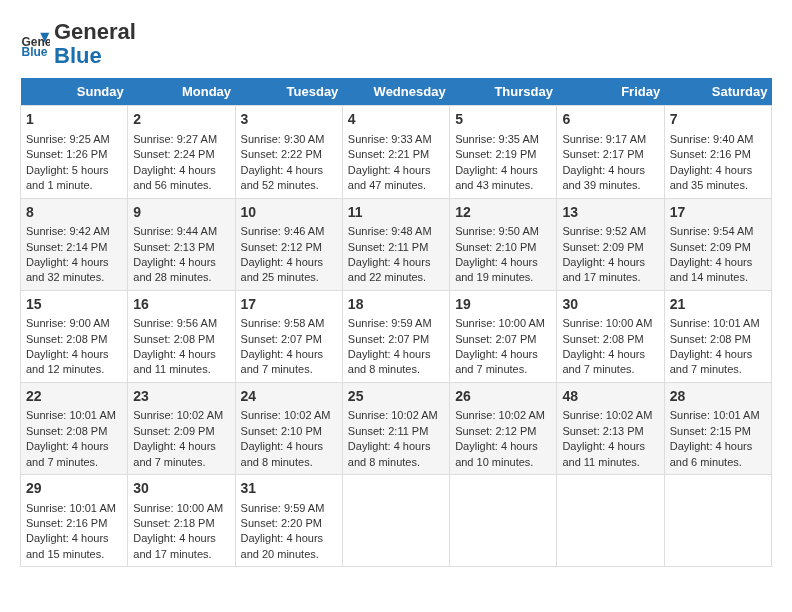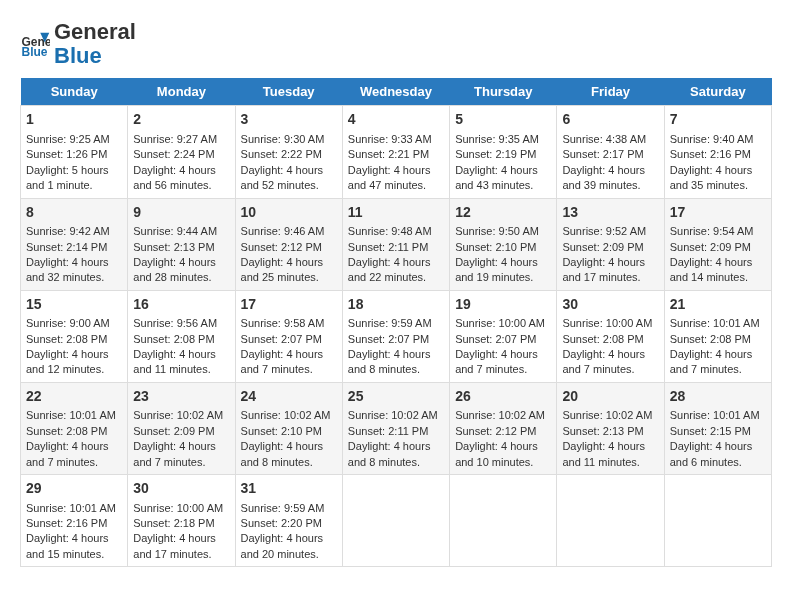--- a/index.html
+++ b/index.html
@@ -44,21 +44,21 @@
     }
     table {
       width: 100%;
       border-collapse: collapse;
       font-size: 11px;
     }
     thead th {
       background-color: #2a7abf;
       color: #fff;
       padding: 6px 4px;
-      text-align: center;
+      text-align: right;
       font-size: 13px;
       font-weight: bold;
     }
     td {
       border: 1px solid #ddd;
       vertical-align: top;
       padding: 4px 5px;
       width: 14.28%;
       min-height: 80px;
       color: #333;
@@ -110,21 +110,21 @@
         <th>Saturday</th>
       </tr>
   </thead>
   <tbody id="calendar-body">
       <tr>
         <td><span class="day-num">1</span><span>Sunrise: 9:25 AM</span><br><span>Sunset: 1:26 PM</span><br><span>Daylight: 5 hours and 1 minute.</span></td>
         <td><span class="day-num">2</span><span>Sunrise: 9:27 AM</span><br><span>Sunset: 2:24 PM</span><br><span>Daylight: 4 hours and 56 minutes.</span></td>
         <td><span class="day-num">3</span><span>Sunrise: 9:30 AM</span><br><span>Sunset: 2:22 PM</span><br><span>Daylight: 4 hours and 52 minutes.</span></td>
         <td><span class="day-num">4</span><span>Sunrise: 9:33 AM</span><br><span>Sunset: 2:21 PM</span><br><span>Daylight: 4 hours and 47 minutes.</span></td>
         <td><span class="day-num">5</span><span>Sunrise: 9:35 AM</span><br><span>Sunset: 2:19 PM</span><br><span>Daylight: 4 hours and 43 minutes.</span></td>
-        <td><span class="day-num">6</span><span>Sunrise: 4:38 AM</span><br><span>Sunset: 2:17 PM</span><br><span>Daylight: 4 hours and 39 minutes.</span></td>
+        <td><span class="day-num">6</span><span>Sunrise: 9:17 AM</span><br><span>Sunset: 2:17 PM</span><br><span>Daylight: 4 hours and 39 minutes.</span></td>
         <td><span class="day-num">7</span><span>Sunrise: 9:40 AM</span><br><span>Sunset: 2:16 PM</span><br><span>Daylight: 4 hours and 35 minutes.</span></td>
       </tr>
       <tr>
         <td><span class="day-num">8</span><span>Sunrise: 9:42 AM</span><br><span>Sunset: 2:14 PM</span><br><span>Daylight: 4 hours and 32 minutes.</span></td>
         <td><span class="day-num">9</span><span>Sunrise: 9:44 AM</span><br><span>Sunset: 2:13 PM</span><br><span>Daylight: 4 hours and 28 minutes.</span></td>
         <td><span class="day-num">10</span><span>Sunrise: 9:46 AM</span><br><span>Sunset: 2:12 PM</span><br><span>Daylight: 4 hours and 25 minutes.</span></td>
         <td><span class="day-num">11</span><span>Sunrise: 9:48 AM</span><br><span>Sunset: 2:11 PM</span><br><span>Daylight: 4 hours and 22 minutes.</span></td>
         <td><span class="day-num">12</span><span>Sunrise: 9:50 AM</span><br><span>Sunset: 2:10 PM</span><br><span>Daylight: 4 hours and 19 minutes.</span></td>
         <td><span class="day-num">13</span><span>Sunrise: 9:52 AM</span><br><span>Sunset: 2:09 PM</span><br><span>Daylight: 4 hours and 17 minutes.</span></td>
         <td><span class="day-num">17</span><span>Sunrise: 9:54 AM</span><br><span>Sunset: 2:09 PM</span><br><span>Daylight: 4 hours and 14 minutes.</span></td>
@@ -137,21 +137,21 @@
         <td><span class="day-num">19</span><span>Sunrise: 10:00 AM</span><br><span>Sunset: 2:07 PM</span><br><span>Daylight: 4 hours and 7 minutes.</span></td>
         <td><span class="day-num">30</span><span>Sunrise: 10:00 AM</span><br><span>Sunset: 2:08 PM</span><br><span>Daylight: 4 hours and 7 minutes.</span></td>
         <td><span class="day-num">21</span><span>Sunrise: 10:01 AM</span><br><span>Sunset: 2:08 PM</span><br><span>Daylight: 4 hours and 7 minutes.</span></td>
       </tr>
       <tr>
         <td><span class="day-num">22</span><span>Sunrise: 10:01 AM</span><br><span>Sunset: 2:08 PM</span><br><span>Daylight: 4 hours and 7 minutes.</span></td>
         <td><span class="day-num">23</span><span>Sunrise: 10:02 AM</span><br><span>Sunset: 2:09 PM</span><br><span>Daylight: 4 hours and 7 minutes.</span></td>
         <td><span class="day-num">24</span><span>Sunrise: 10:02 AM</span><br><span>Sunset: 2:10 PM</span><br><span>Daylight: 4 hours and 8 minutes.</span></td>
         <td><span class="day-num">25</span><span>Sunrise: 10:02 AM</span><br><span>Sunset: 2:11 PM</span><br><span>Daylight: 4 hours and 8 minutes.</span></td>
         <td><span class="day-num">26</span><span>Sunrise: 10:02 AM</span><br><span>Sunset: 2:12 PM</span><br><span>Daylight: 4 hours and 10 minutes.</span></td>
-        <td><span class="day-num">20</span><span>Sunrise: 10:02 AM</span><br><span>Sunset: 2:13 PM</span><br><span>Daylight: 4 hours and 11 minutes.</span></td>
+        <td><span class="day-num">48</span><span>Sunrise: 10:02 AM</span><br><span>Sunset: 2:13 PM</span><br><span>Daylight: 4 hours and 11 minutes.</span></td>
         <td><span class="day-num">28</span><span>Sunrise: 10:01 AM</span><br><span>Sunset: 2:15 PM</span><br><span>Daylight: 4 hours and 6 minutes.</span></td>
       </tr>
       <tr>
         <td><span class="day-num">29</span><span>Sunrise: 10:01 AM</span><br><span>Sunset: 2:16 PM</span><br><span>Daylight: 4 hours and 15 minutes.</span></td>
         <td><span class="day-num">30</span><span>Sunrise: 10:00 AM</span><br><span>Sunset: 2:18 PM</span><br><span>Daylight: 4 hours and 17 minutes.</span></td>
         <td><span class="day-num">31</span><span>Sunrise: 9:59 AM</span><br><span>Sunset: 2:20 PM</span><br><span>Daylight: 4 hours and 20 minutes.</span></td>
         <td class="empty"></td>
         <td class="empty"></td>
         <td class="empty"></td>
         <td class="empty"></td>

